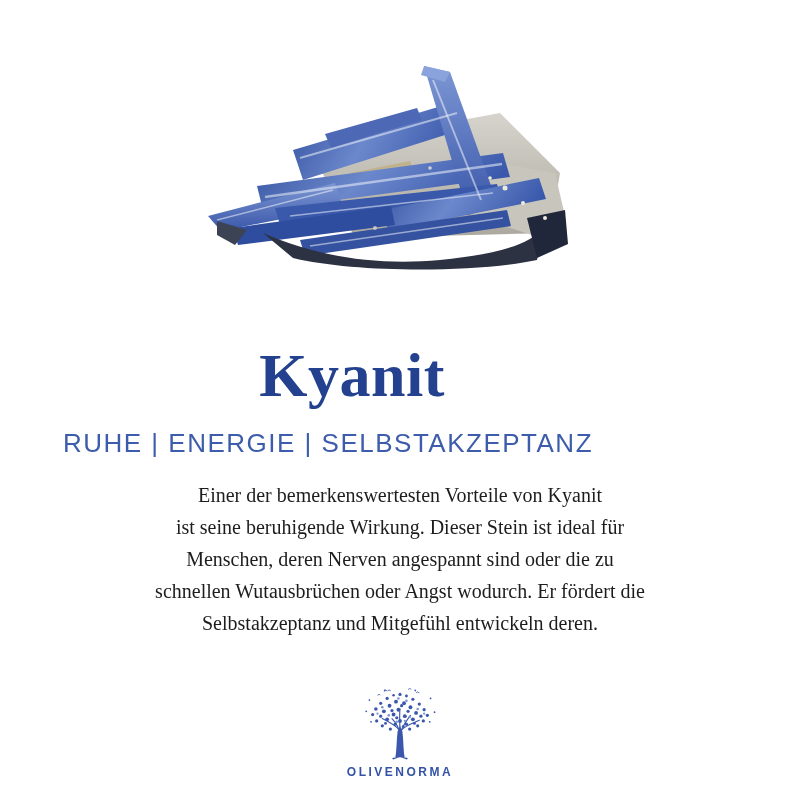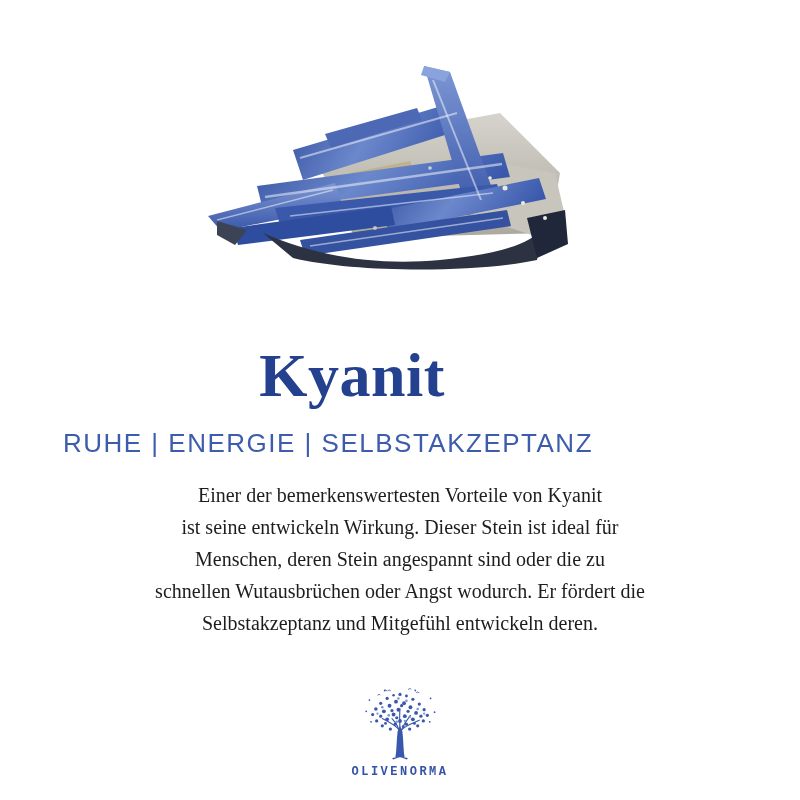--- a/index.html
+++ b/index.html
@@ -63,21 +63,21 @@
     text-align: center;
   }
   .logo-tree {
     width: 88px;
     height: 74px;
     display: block;
     margin: 0 auto;
   }
   .brand-name {
     margin-top: 3px;
-    font-family: Liberation Mono, monospace;
+    font-family: Liberation Sans, sans-serif;
     font-weight: 700;
     font-size: 12px;
     letter-spacing: 2.5px;
     color: #3452a8;
   }
 </style>
 </head>
 <body>
 
 <div class="card">
@@ -136,22 +136,22 @@
       <circle cx="225" cy="110" r="1.8" opacity="0.8"></circle>
     </g>
   </svg>
 
   <div class="title">Kyanit</div>
 
   <div class="keywords">RUHE | ENERGIE | SELBSTAKZEPTANZ</div>
 
   <div class="body-text">
     <div>Einer der bemerkenswertesten Vorteile von Kyanit</div>
-    <div>ist seine entwickeln Wirkung. Dieser Stein ist ideal für</div>
-    <div>Menschen, deren Stein angespannt sind oder die zu</div>
+    <div>ist seine beruhigende Wirkung. Dieser Stein ist ideal für</div>
+    <div>Menschen, deren Nerven angespannt sind oder die zu</div>
     <div>schnellen Wutausbrüchen oder Angst wodurch. Er fördert die</div>
     <div>Selbstakzeptanz und Mitgefühl entwickeln deren.</div>
   </div>
 
   <div class="logo">
     <svg class="logo-tree" viewBox="0 0 100 92" aria-hidden="true">
       <g fill="#3b57ad">
 
         <path d="M44,88 C46,78 45.5,66 47,54 L50,47 L53,54 C54.5,66 54,78 56,88 C52,85.5 48,85.5 44,88 Z"></path>
         <path d="M40,88 C42,86 44,85.8 44.5,87.5 L42,89 Z"></path>

